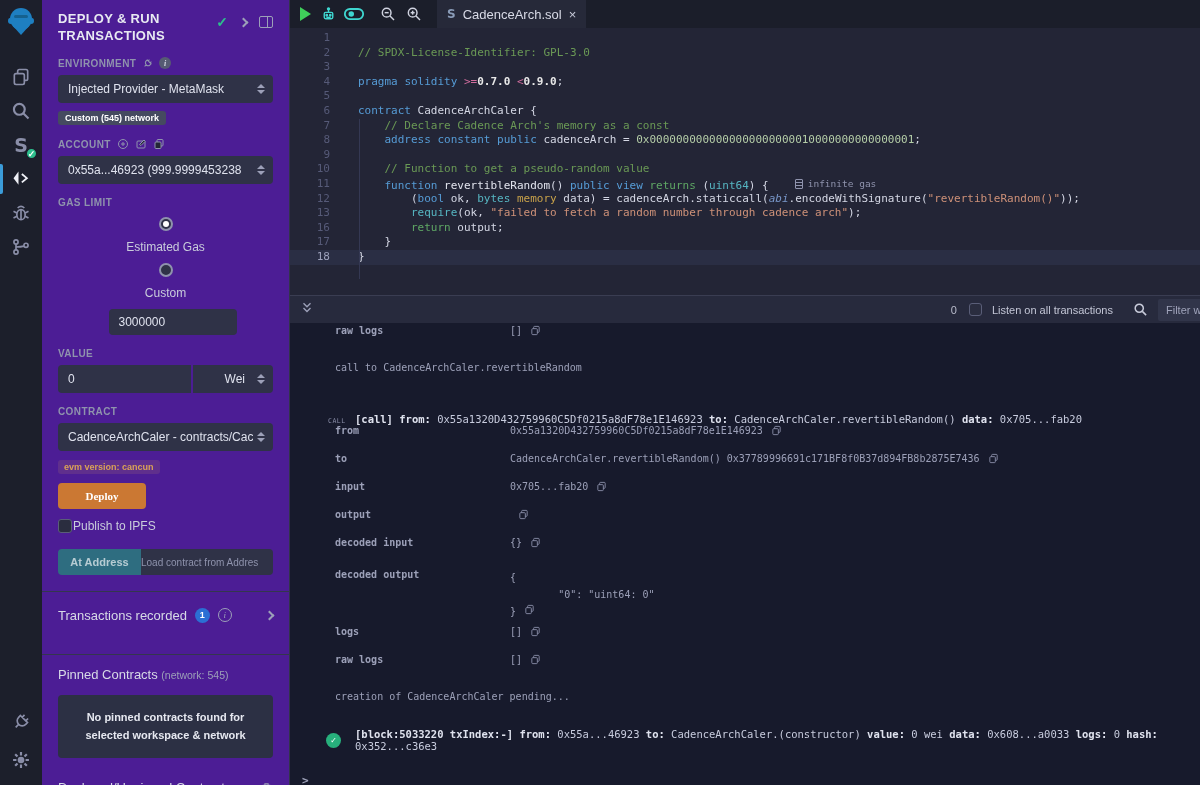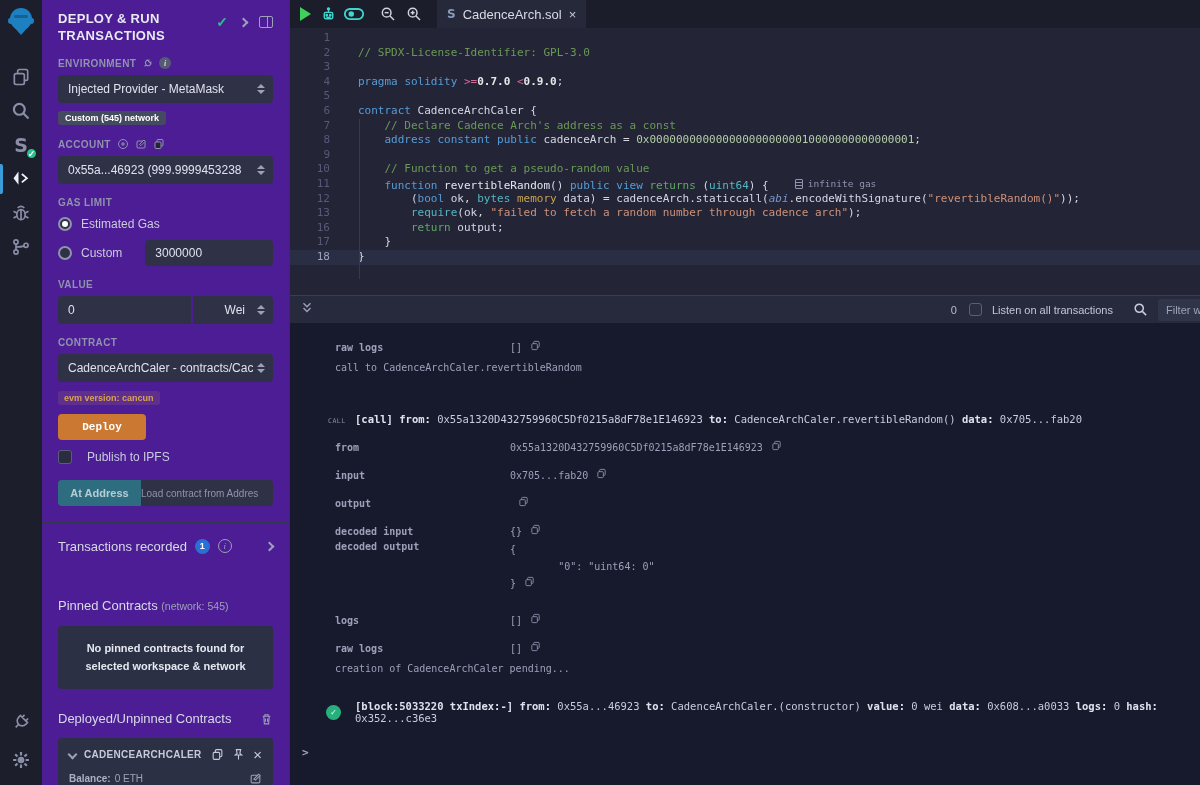--- a/index.html
+++ b/index.html
@@ -30,30 +30,30 @@
 
   .sec-label { margin-top:13px; font-size:10px; font-weight:bold; letter-spacing:.4px; color:#8f93ad; display:flex; align-items:center; gap:6px; }
   .mini-info { display:inline-flex; width:12px; height:12px; border-radius:50%; background:#565b73; color:#d8dae6; align-items:center; justify-content:center; font-size:8px; font-weight:bold; font-style:italic; font-family:"Liberation Serif", serif; }
   .selectbox { margin-top:6px; height:28px; background:#2f3247; border-radius:4px; display:flex; align-items:center; padding:0 8px 0 10px; font-size:12px; color:#dfe2ee; }
   .selectbox .txt { flex:1; white-space:nowrap; overflow:hidden; }
   .stepper { flex:none; display:flex; flex-direction:column; gap:2px; align-items:center; margin-left:4px; }
   .stepper i { display:block; width:0; height:0; border-left:4px solid transparent; border-right:4px solid transparent; }
   .stepper i.up { border-bottom:4px solid #9ca0b8; }
   .stepper i.dn { border-top:4px solid #9ca0b8; }
   .net-badge { display:inline-block; margin-top:8px; padding:2px 7px; background:#454a60; border-radius:3px; font-size:9px; font-weight:bold; color:#fff; }
-  .radio-row { margin-top:9px; display:flex; align-items:center; gap:9px; font-size:12px; color:#c9ccdb; }
+  .radio-row { margin-top:9px; display:flex; align-items:center; gap:9px; font-size:12px; color:#c9ccdb;flex-direction:column; }
   .radio { width:14px; height:14px; border-radius:50%; border:2px solid #8f93ad; flex:none; position:relative; background:#2f3247; }
   .radio.sel::after { content:""; position:absolute; left:2px; top:2px; width:6px; height:6px; border-radius:50%; background:#fff; }
   .gas-input { margin-left:14px; width:128px; height:26px; background:#2f3247; border-radius:4px; display:flex; align-items:center; padding:0 10px; font-size:12px; color:#dfe2ee; }
   .value-row { margin-top:6px; display:flex; gap:2px; }
   .value-input { flex:1; height:28px; background:#2f3247; border-radius:4px 0 0 4px; display:flex; align-items:center; padding:0 10px; font-size:12px; color:#dfe2ee; }
   .unit-box { width:80px; height:28px; background:#2f3247; border-radius:0 4px 4px 0; display:flex; align-items:center; justify-content:flex-end; padding:0 8px; font-size:12px; color:#dfe2ee; gap:8px; }
   .evm-badge { display:inline-block; margin-top:9px; padding:2px 6px; background:rgba(211,160,92,.14); border-radius:3px; font-size:9px; font-weight:bold; color:#d9a257; }
-  .deploy-btn { margin-top:9px; width:88px; height:26px; background:#cb7833; border:none; border-radius:4px; color:#fff; font-size:11px; font-weight:bold; font-family:Liberation Mono, monospace; display:block; }
-  .ipfs-row { margin-top:10px; display:flex; align-items:center; gap:15px; font-size:12px; color:#c9ccdb; }
+  .deploy-btn { margin-top:9px; width:88px; height:26px; background:#cb7833; border:none; border-radius:4px; color:#fff; font-size:11px; font-weight:bold; font-family:Liberation Serif, serif; display:block; }
+  .ipfs-row { margin-top:10px; display:flex; align-items:center; gap:1px; font-size:12px; color:#c9ccdb; }
   .checkbox { width:14px; height:14px; border:1.5px solid #5a5e78; border-radius:3px; background:#2a2d3f; flex:none; }
   .ataddr-row { margin-top:16px; display:flex; }
   .ataddr-btn { width:96px; height:26px; background:#2e6d80; border:none; border-radius:4px 0 0 4px; color:rgba(255,255,255,.65); font-size:11px; font-weight:bold; font-family:"Liberation Sans",sans-serif; }
   .ataddr-input { flex:1; height:26px; background:#2f3247; border:none; border-radius:0 4px 4px 0; padding:0 0; font-size:10px; color:#dfe2ee; font-family:"Liberation Sans",sans-serif; }
   .ataddr-input::placeholder { color:#8f93ad; }
   .divider { height:1px; background:#34374d; margin:16px -16px 0 -16px; }
   .tx-row { display:flex; align-items:center; height:46px; gap:8px; }
   .tx-title { font-size:13px; color:#d7dae6; }
   .count-badge { width:15px; height:15px; border-radius:50%; background:#2b6fd4; color:#fff; font-size:9px; font-weight:bold; display:flex; align-items:center; justify-content:center; }
   .info-circle { width:14px; height:14px; border-radius:50%; border:1.5px solid #9ca0b8; color:#9ca0b8; font-size:9px; font-style:italic; font-family:"Liberation Serif",serif; display:flex; align-items:center; justify-content:center; }
@@ -96,21 +96,21 @@
   
   .term-head { height:28px; background:#272a3d; border-top:1px solid #3a3d52; display:flex; align-items:center; padding-left:10px; flex:none; }
   .term-right { margin-left:auto; display:flex; align-items:center; gap:10px; }
   .term-count { font-size:11px; color:#b9bccc; margin-right:2px; }
   .listen-cb { width:13px; height:13px; border:1.5px solid #5a5e78; border-radius:3px; background:#2a2d3f; }
   .listen-lbl { font-size:11px; color:#c3c6d6; margin-right:10px; }
   .filter-input { width:130px; height:22px; margin-right:-88px; background:#31354a; border:none; border-radius:2px; padding:0 8px; font-size:11px; color:#c3c6d6; font-family:"Liberation Sans",sans-serif; }
   .filter-input::placeholder { color:#9fa3ba; }
   .term-body { flex:1; background:#171a2c; overflow:hidden; font-family:"DejaVu Sans Mono",monospace; font-size:10px; color:#9ca0b8; padding-top:2px; }
   .t-row { display:flex; align-items:flex-start; }
-  .t-kv { height:28px; align-items:flex-end; padding-left:45px; }
+  .t-kv { height:28px; align-items:flex-start; padding-left:45px; }
   .t-label { width:175px; flex:none; font-weight:bold; color:#9ca0b8; }
   .t-val { color:#9ca0b8; white-space:pre; }
   .copy-ic { margin-left:8px; flex:none; }
   .t-text { height:28px; align-items:center; padding-left:45px; color:#9ca0b8; }
   .t-call { margin-top:8px; height:36px; align-items:flex-end; padding-left:38px; font-size:10.5px; }
   .t-tag { font-size:6.5px; letter-spacing:.5px; color:#8a8ea8; width:27px; flex:none; }
   .t-parts { color:#c8ccde; white-space:pre-wrap; }
   .t-parts b { color:#dfe2ee; }
   .t-kvblock { padding-left:45px; margin:4px 0 6px 0; }
   .t-blocklines { white-space:pre; line-height:17px; }
@@ -371,21 +371,21 @@
 
     <div class="code-area">
       <div class="indent-guide" style="top:91px;height:160px;"></div>
       <div>
           <div class="code-line"><span class="gut">1</span><span class="src"></span></div>
           <div class="code-line"><span class="gut">2</span><span class="src"><span class="tok-com">// SPDX-License-Identifier: GPL-3.0</span></span></div>
           <div class="code-line"><span class="gut">3</span><span class="src"></span></div>
           <div class="code-line"><span class="gut">4</span><span class="src"><span class="tok-kw">pragma</span><span class="tok-c0"> </span><span class="tok-kw">solidity</span><span class="tok-c0"> </span><span class="tok-op">&gt;=</span><span class="tok-ver">0.7.0</span><span class="tok-c0"> </span><span class="tok-op">&lt;</span><span class="tok-ver">0.9.0</span><span class="tok-c0">;</span></span></div>
           <div class="code-line"><span class="gut">5</span><span class="src"></span></div>
           <div class="code-line"><span class="gut">6</span><span class="src"><span class="tok-kw">contract</span><span class="tok-c0"> CadenceArchCaler {</span></span></div>
-          <div class="code-line"><span class="gut">7</span><span class="src"><span class="tok-com">    // Declare Cadence Arch's address as a const</span></span></div>
+          <div class="code-line"><span class="gut">7</span><span class="src"><span class="tok-com">    // Declare Cadence Arch's memory as a const</span></span></div>
           <div class="code-line"><span class="gut">8</span><span class="src"><span class="tok-c0">    </span><span class="tok-kw">address</span><span class="tok-c0"> </span><span class="tok-kw">constant</span><span class="tok-c0"> </span><span class="tok-kw">public</span><span class="tok-c0"> cadenceArch = </span><span class="tok-num">0x0000000000000000000000010000000000000001</span><span class="tok-c0">;</span></span></div>
           <div class="code-line"><span class="gut">9</span><span class="src"></span></div>
           <div class="code-line"><span class="gut">10</span><span class="src"><span class="tok-com">    // Function to get a pseudo-random value</span></span></div>
           <div class="code-line"><span class="gut">11</span><span class="src"><span class="tok-c0">    </span><span class="tok-kw">function</span><span class="tok-fn"> revertibleRandom</span><span class="tok-c0">() </span><span class="tok-kw">public</span><span class="tok-c0"> </span><span class="tok-kw">view</span><span class="tok-c0"> </span><span class="tok-ret">returns</span><span class="tok-c0"> (</span><span class="tok-typ">uint64</span><span class="tok-c0">) {</span><span class="gas-ann"><span class="gas-doc"></span><span>infinite gas</span></span></span></div>
           <div class="code-line"><span class="gut">12</span><span class="src"><span class="tok-c0">        (</span><span class="tok-kw">bool</span><span class="tok-c0"> ok, </span><span class="tok-typ">bytes</span><span class="tok-c0"> </span><span class="tok-mem">memory</span><span class="tok-c0"> data) = cadenceArch.staticcall(</span><span class="tok-abi">abi</span><span class="tok-c0">.encodeWithSignature(</span><span class="tok-str">"revertibleRandom()"</span><span class="tok-c0">));</span></span></div>
           <div class="code-line"><span class="gut">13</span><span class="src"><span class="tok-c0">        </span><span class="tok-typ">require</span><span class="tok-c0">(ok, </span><span class="tok-str">"failed to fetch a random number through cadence arch"</span><span class="tok-c0">);</span></span></div>
           <div class="code-line"><span class="gut">16</span><span class="src"><span class="tok-c0">        </span><span class="tok-ret">return</span><span class="tok-c0"> output;</span></span></div>
           <div class="code-line"><span class="gut">17</span><span class="src"><span class="tok-c0">    }</span></span></div>
           <div class="code-line active"><span class="gut">18</span><span class="src"><span class="tok-c0">}</span></span></div>
         </div>
@@ -427,20 +427,28 @@
           </div>
           <div class="t-row t-kv">
             <span class="t-label">from</span>
             <span class="t-val">0x55a1320D432759960C5Df0215a8dF78e1E146923</span>
             <span class="copy-ic"><svg width="11" height="11" viewBox="0 0 24 24" fill="none" stroke="#8a8ea8" stroke-width="2">
                 <rect x="8" y="3" width="12" height="13" rx="2"></rect>
                 <rect x="4" y="8" width="12" height="13" rx="2" fill="#171a2c"></rect>
               </svg></span>
           </div>
           <div class="t-row t-kv">
+            <span class="t-label">to</span>
+            <span class="t-val">CadenceArchCaler.revertibleRandom() 0x37789996691c171BF8f0B37d894FB8b2875E7436</span>
+            <span class="copy-ic"><svg width="11" height="11" viewBox="0 0 24 24" fill="none" stroke="#8a8ea8" stroke-width="2">
+                <rect x="8" y="3" width="12" height="13" rx="2"></rect>
+                <rect x="4" y="8" width="12" height="13" rx="2" fill="#171a2c"></rect>
+              </svg></span>
+          </div>
+          <div class="t-row t-kv">
             <span class="t-label">input</span>
             <span class="t-val">0x705...fab20</span>
             <span class="copy-ic"><svg width="11" height="11" viewBox="0 0 24 24" fill="none" stroke="#8a8ea8" stroke-width="2">
                 <rect x="8" y="3" width="12" height="13" rx="2"></rect>
                 <rect x="4" y="8" width="12" height="13" rx="2" fill="#171a2c"></rect>
               </svg></span>
           </div>
           <div class="t-row t-kv">
             <span class="t-label">output</span>
             <span class="t-val"></span>

